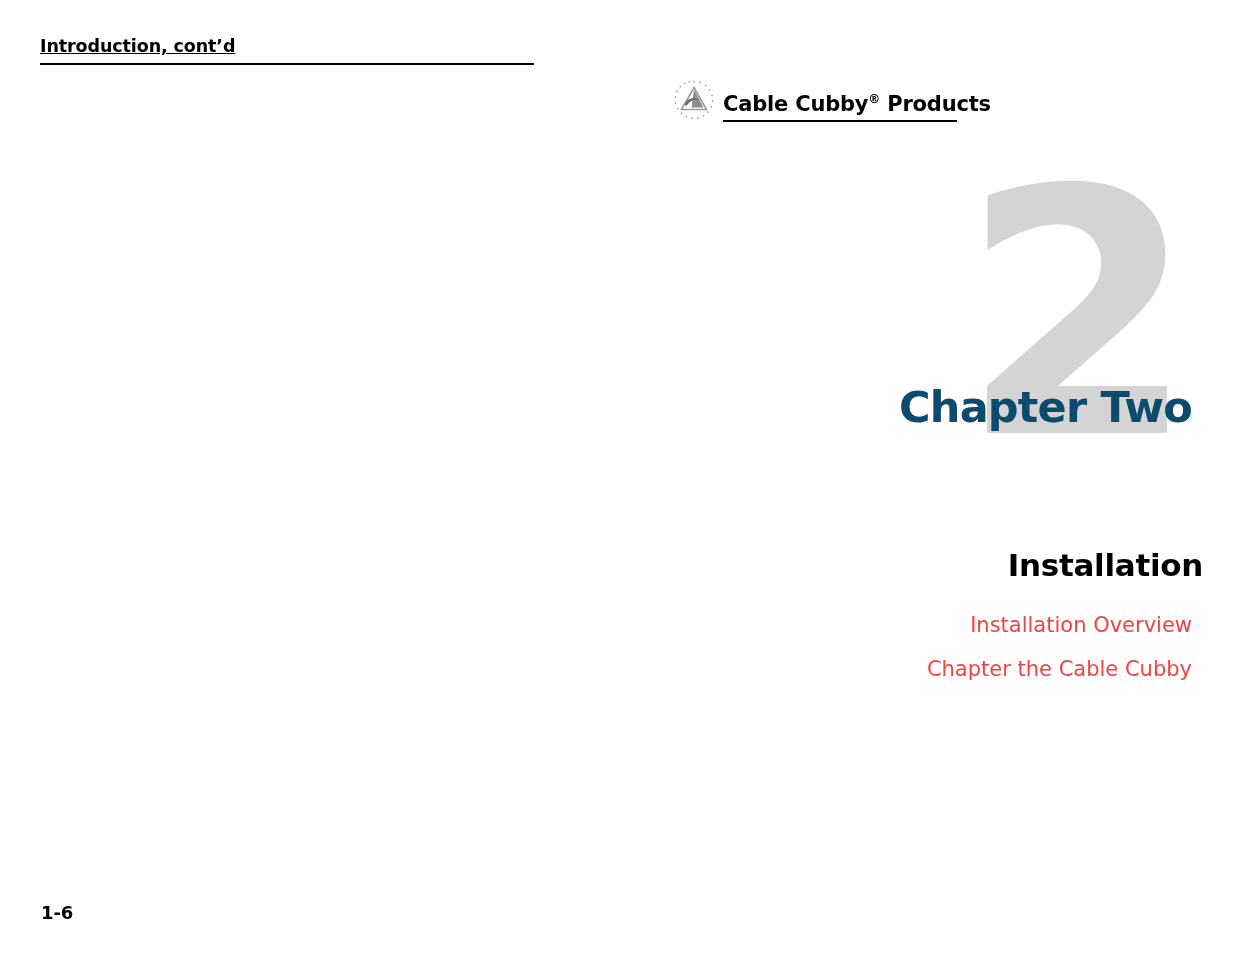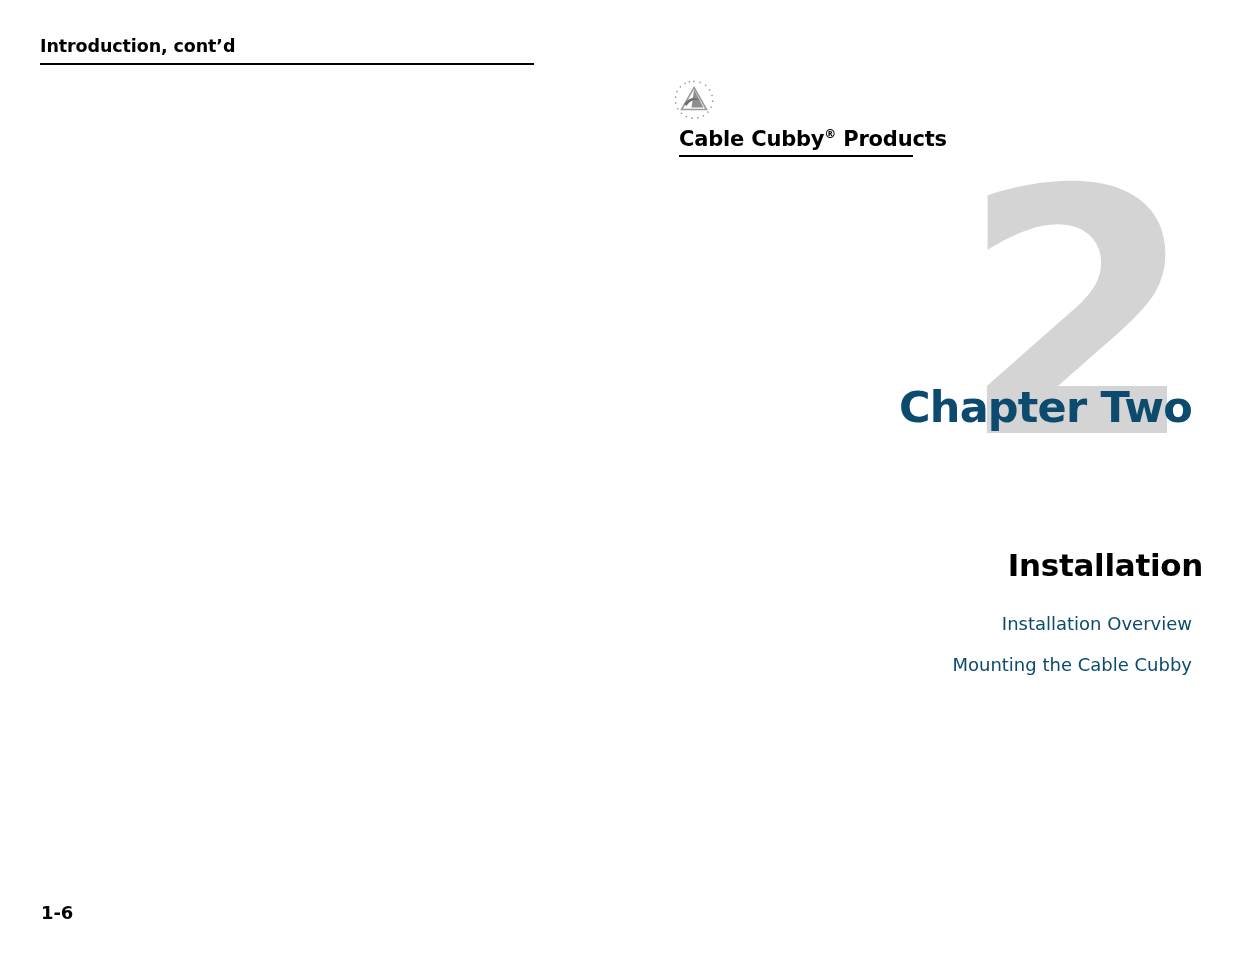--- a/index.html
+++ b/index.html
@@ -16,20 +16,21 @@
     color: #000000;
     -webkit-font-smoothing: antialiased;
   }
 
   
   .running-head {
     position: absolute;
     left: 40px;
     top: 36px;
     width: 494px;
+    text-decoration: underline;
   }
   .running-head-title {
     font-size: 17.5px;
     font-weight: bold;
     letter-spacing: -0.1px;
     line-height: 1.2;
     color: #000;
     white-space: nowrap;
   }
   .running-head-rule {
@@ -38,22 +39,21 @@
     height: 1.6px;
     background: #000;
   }
 
   
   .product-banner {
     position: absolute;
     left: 672px;
     top: 78px;
     display: flex;
-    align-items: flex-start;
-    flex-direction: column;
+    align-items: flex-end;
   }
   .brand-logo {
     width: 44px;
     height: 44px;
     flex: 0 0 44px;
     margin-top: 0px;
   }
   .brand-logo svg { display: block; }
 
   .product-title-wrap {
@@ -134,24 +134,24 @@
     position: absolute;
     right: 43px;
     top: 613px;
     width: 520px;
     text-align: right;
     list-style: none;
     margin: 0;
     padding: 0;
   }
   .contents-list li {
-    font-size: 18px;
+    font-size: 21px;
     line-height: 1.2;
     margin-bottom: 19px;
-    color: #0c4a6e;
+    color: #ef4444;
     white-space: nowrap;
   }
   .contents-list li:last-child { margin-bottom: 0; }
 
   
   .page-footer {
     position: absolute;
     left: 41px;
     top: 902px;
     display: flex;
@@ -227,18 +227,18 @@
 <div class="chapter-graphic">
   <div class="chapter-number">2</div>
 </div>
 
 <div class="chapter-label">Chapter Two</div>
 
 <div class="section-title">Installation</div>
 
 <ul class="contents-list">
   <li>Installation Overview</li>
-  <li>Mounting the Cable Cubby</li>
+  <li>Chapter the Cable Cubby</li>
 </ul>
 
 <div class="page-footer">
   <span class="footer-page-number">1-6</span>
 </div>
 
 </body></html>

